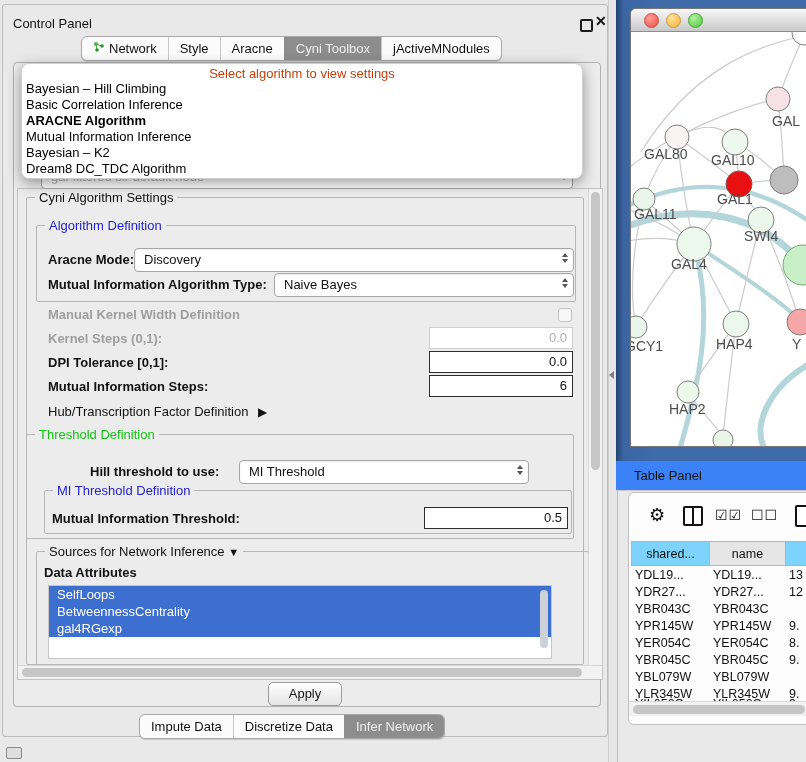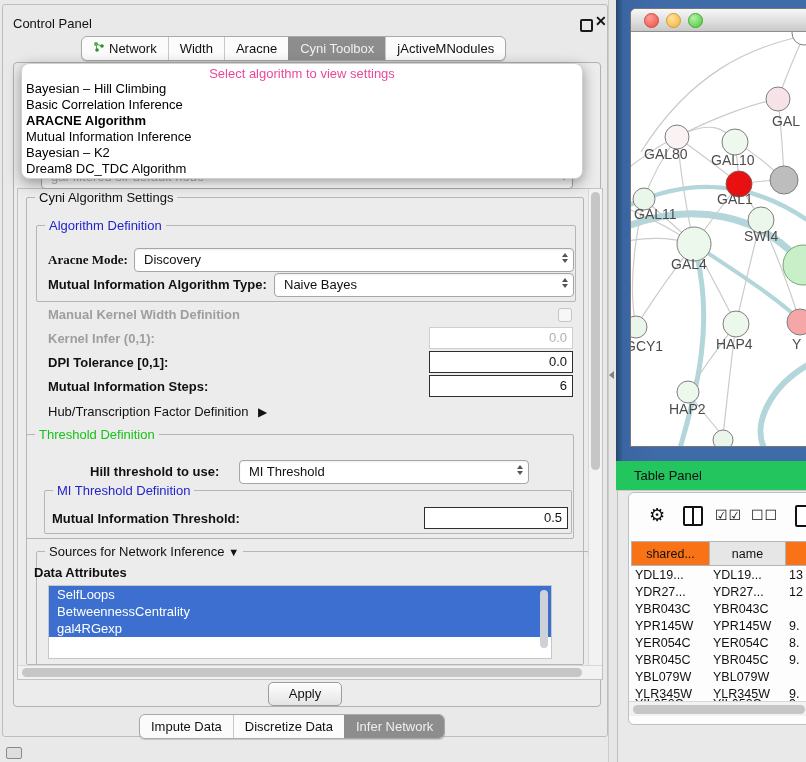--- a/index.html
+++ b/index.html
@@ -18,21 +18,21 @@
   .tab{padding:0 11px;line-height:23px;font-size:13px;color:#111;border-left:1px solid #c8c8c8;
        display:flex;align-items:center;gap:4px;white-space:nowrap;}
   .tab:first-child{border-left:none;}
   .tab.active{background:#8d8d8d;color:#efefef;border-left-color:#8d8d8d;}
   
   .cp-panel{left:10px;top:57px;width:586px;height:643px;background:#ececec;
             border:1px solid #b2b2b2;border-radius:4px;}
   
   .dd-overlay{left:18px;top:58px;width:560px;height:114px;background:#fff;
               border:1px solid #d0d0d0;border-radius:8px;box-shadow:0 4px 14px rgba(0,0,0,.38);z-index:50;}
-  .dd-placeholder{top:2px;left:0;width:100%;text-align:center;color:#ec4899;font-size:13px;}
+  .dd-placeholder{top:2px;left:0;width:100%;text-align:center;color:#c2410c;font-size:13px;}
   .dd-item{left:4px;width:550px;height:16px;line-height:16px;font-size:13px;color:#000;}
   .dd-item.selected{font-weight:bold;}
   
   .combo{height:22px;background:#fff;border:1px solid #a6a6a6;border-radius:4px;
          box-shadow:inset 0 1px 2px rgba(0,0,0,.07);}
   .combo .cval{position:absolute;left:9px;top:2px;line-height:18px;font-size:13px;}
   .combo .arrows{position:absolute;right:5px;top:4px;display:flex;flex-direction:column;gap:2px;align-items:center;}
   .tri-up{width:0;height:0;border-left:3.5px solid transparent;border-right:3.5px solid transparent;border-bottom:4.5px solid #555;}
   .tri-down{width:0;height:0;border-left:3.5px solid transparent;border-right:3.5px solid transparent;border-top:4.5px solid #555;}
   .combo.ghost .cval{color:#b5b5b5;}
@@ -66,31 +66,31 @@
                background:linear-gradient(#f8f8f8,#c9c9c9);border-bottom:1px solid #8e8e8e;}
   .light{width:13px;height:13px;border-radius:50%;top:4px;}
   .nw-canvas{left:0;top:23px;width:176px;height:414px;background:#fff;overflow:hidden;}
   svg text{font-family:"Liberation Sans",sans-serif;font-size:14px;fill:#4c4c4c;}
   
   .divider{left:608px;top:0;width:8px;height:762px;background:#e6e6e6;
            border-left:1px solid #cdcdcd;border-right:1px solid #bfbfbf;}
   .grip{left:609px;top:371px;width:0;height:0;border-top:4px solid transparent;
         border-bottom:4px solid transparent;border-right:5px solid #828282;}
   
-  .tp-titlebar{left:616px;top:461px;width:190px;height:29px;background:#22c55e;
+  .tp-titlebar{left:616px;top:461px;width:190px;height:29px;background:#3b82f6;
                border-bottom:1px solid #cacaca;}
   .tp-title{left:18px;top:7px;font-size:13px;}
   .tp-body{left:628px;top:492px;width:184px;height:231px;background:#fdfdfd;
            border:1px solid #c0c0c0;border-radius:6px;overflow:hidden;}
   .icon-glyph{font-size:18px;color:#111;}
   .cols-icon{width:16px;height:16px;border:2px solid #111;border-radius:2px;background:#fff;}
   .cols-icon div{position:absolute;left:7px;top:0;width:2px;height:16px;background:#111;}
   .doc-icon{width:14px;height:18px;border:2px solid #111;border-radius:2px;background:#fff;}
   .th{height:25px;line-height:25px;text-align:center;font-size:12.5px;border:1px solid #a9b6bd;box-sizing:border-box;}
-  .th.blue{background:#f97316;}
+  .th.blue{background:#7dd3fc;}
   .th.gray{background:#e6e6e6;border-color:#b5b5b5;}
   .trow{height:16.8px;line-height:16.8px;font-size:12.5px;white-space:nowrap;}
   .tcell{position:absolute;overflow:hidden;}
 </style>
 </head>
 <body>
 
 <div id="app">
 
   <div class="abs cp-frame">
@@ -105,21 +105,21 @@
             <line x1="3" y1="3" x2="9" y2="5" stroke="#3aa53a" stroke-width="1"></line>
             <line x1="3" y1="3" x2="4" y2="9" stroke="#3aa53a" stroke-width="1"></line>
             <circle cx="3" cy="3" r="2" fill="#49b849"></circle>
               <circle cx="9" cy="5" r="1.8" fill="#2f8f2f"></circle>
             <circle cx="4" cy="9" r="1.8" fill="#2f8f2f"></circle>
           </svg>
         </span>
         <span>Network</span>
       </div>
       <div class="tab">
-          <span>Width</span>
+          <span>Style</span>
         </div>
       <div class="tab">
           <span>Aracne</span>
         </div>
       <div class="tab active">
           <span>Cyni Toolbox</span>
         </div>
       <div class="tab">
           <span>jActiveMNodules</span>
         </div>
@@ -147,40 +147,40 @@
 
     <div class="abs" style="left:14px;top:183px;width:584px;height:490px;border:1px solid #c2c2c2;background:#ececec;overflow:hidden;">
 
       <div class="abs group" style="left:8px;top:8px;width:556px;height:466px;">
         <div class="legend">Cyni Algorithm Settings</div>
       </div>
 
       <div class="abs group" style="left:18px;top:36px;width:538px;height:75px;">
         <div class="legend blue">Algorithm Definition</div>
       </div>
-      <div class="abs lbl" style="left:30px;top:63px;font-family:Liberation Serif, serif;">Aracne Mode:</div>
+      <div class="abs lbl" style="left:30px;top:63px;">Aracne Mode:</div>
       <div class="abs combo" style="left:116px;top:59px;width:438px;">
         <span class="cval">Discovery</span>
         <span class="arrows">
             <span class="tri-up"></span>
             <span class="tri-down"></span>
           </span>
       </div>
       <div class="abs lbl" style="left:30px;top:88px;">Mutual Information Algorithm Type:</div>
       <div class="abs combo" style="left:256px;top:84px;width:298px;">
         <span class="cval">Naive Bayes</span>
         <span class="arrows">
             <span class="tri-up"></span>
             <span class="tri-down"></span>
           </span>
       </div>
 
       <div class="abs lbl dis" style="left:30px;top:118px;">Manual Kernel Width Definition</div>
       <div class="abs checkbox" style="left:540px;top:119px;"></div>
-      <div class="abs lbl dis" style="left:30px;top:142px;">Kernel Infer (0,1):</div>
+      <div class="abs lbl dis" style="left:30px;top:142px;">Kernel Steps (0,1):</div>
       <div class="abs field dis" style="left:411px;top:138px;width:132px;">0.0</div>
       <div class="abs lbl" style="left:30px;top:166px;">DPI Tolerance [0,1]:</div>
       <div class="abs field" style="left:411px;top:162px;width:132px;">0.0</div>
       <div class="abs lbl" style="left:30px;top:190px;">Mutual Information Steps:</div>
       <div class="abs field" style="left:411px;top:186px;width:132px;">6</div>
 
       <div class="abs" style="left:30px;top:215px;font-size:13px;">
         <span>Hub/Transcription Factor Definition</span>
         <span style="font-size:12px;margin-left:6px;">▶</span>
       </div>
@@ -201,21 +201,21 @@
       </div>
       <div class="abs lbl" style="left:34px;top:322px;">Mutual Information Threshold:</div>
       <div class="abs field" style="left:406px;top:318px;width:132px;">0.5</div>
 
       <div class="abs group" style="left:18px;top:362px;width:551px;height:118px;">
         <div class="legend">
           <span>Sources for Network Inference</span>
           <span style="font-size:11px;">▼</span>
         </div>
       </div>
-      <div class="abs lbl" style="left:16px;top:376px;">Data Attributes</div>
+      <div class="abs lbl" style="left:26px;top:376px;">Data Attributes</div>
       <div class="abs attr-list" style="left:30px;top:396px;width:502px;height:72px;">
         <div class="attr-item">SelfLoops</div>
         <div class="attr-item">BetweennessCentrality</div>
         <div class="attr-item">gal4RGexp</div>
         <div class="abs sb-thumb" style="right:3px;top:4px;width:8px;height:58px;background:#cdd2d8;"></div>
       </div>
 
       <div class="abs sb-track-v" style="right:0;top:0;width:13px;height:476px;">
         <div class="abs sb-thumb" style="left:2px;top:3px;width:9px;height:278px;"></div>
       </div>

